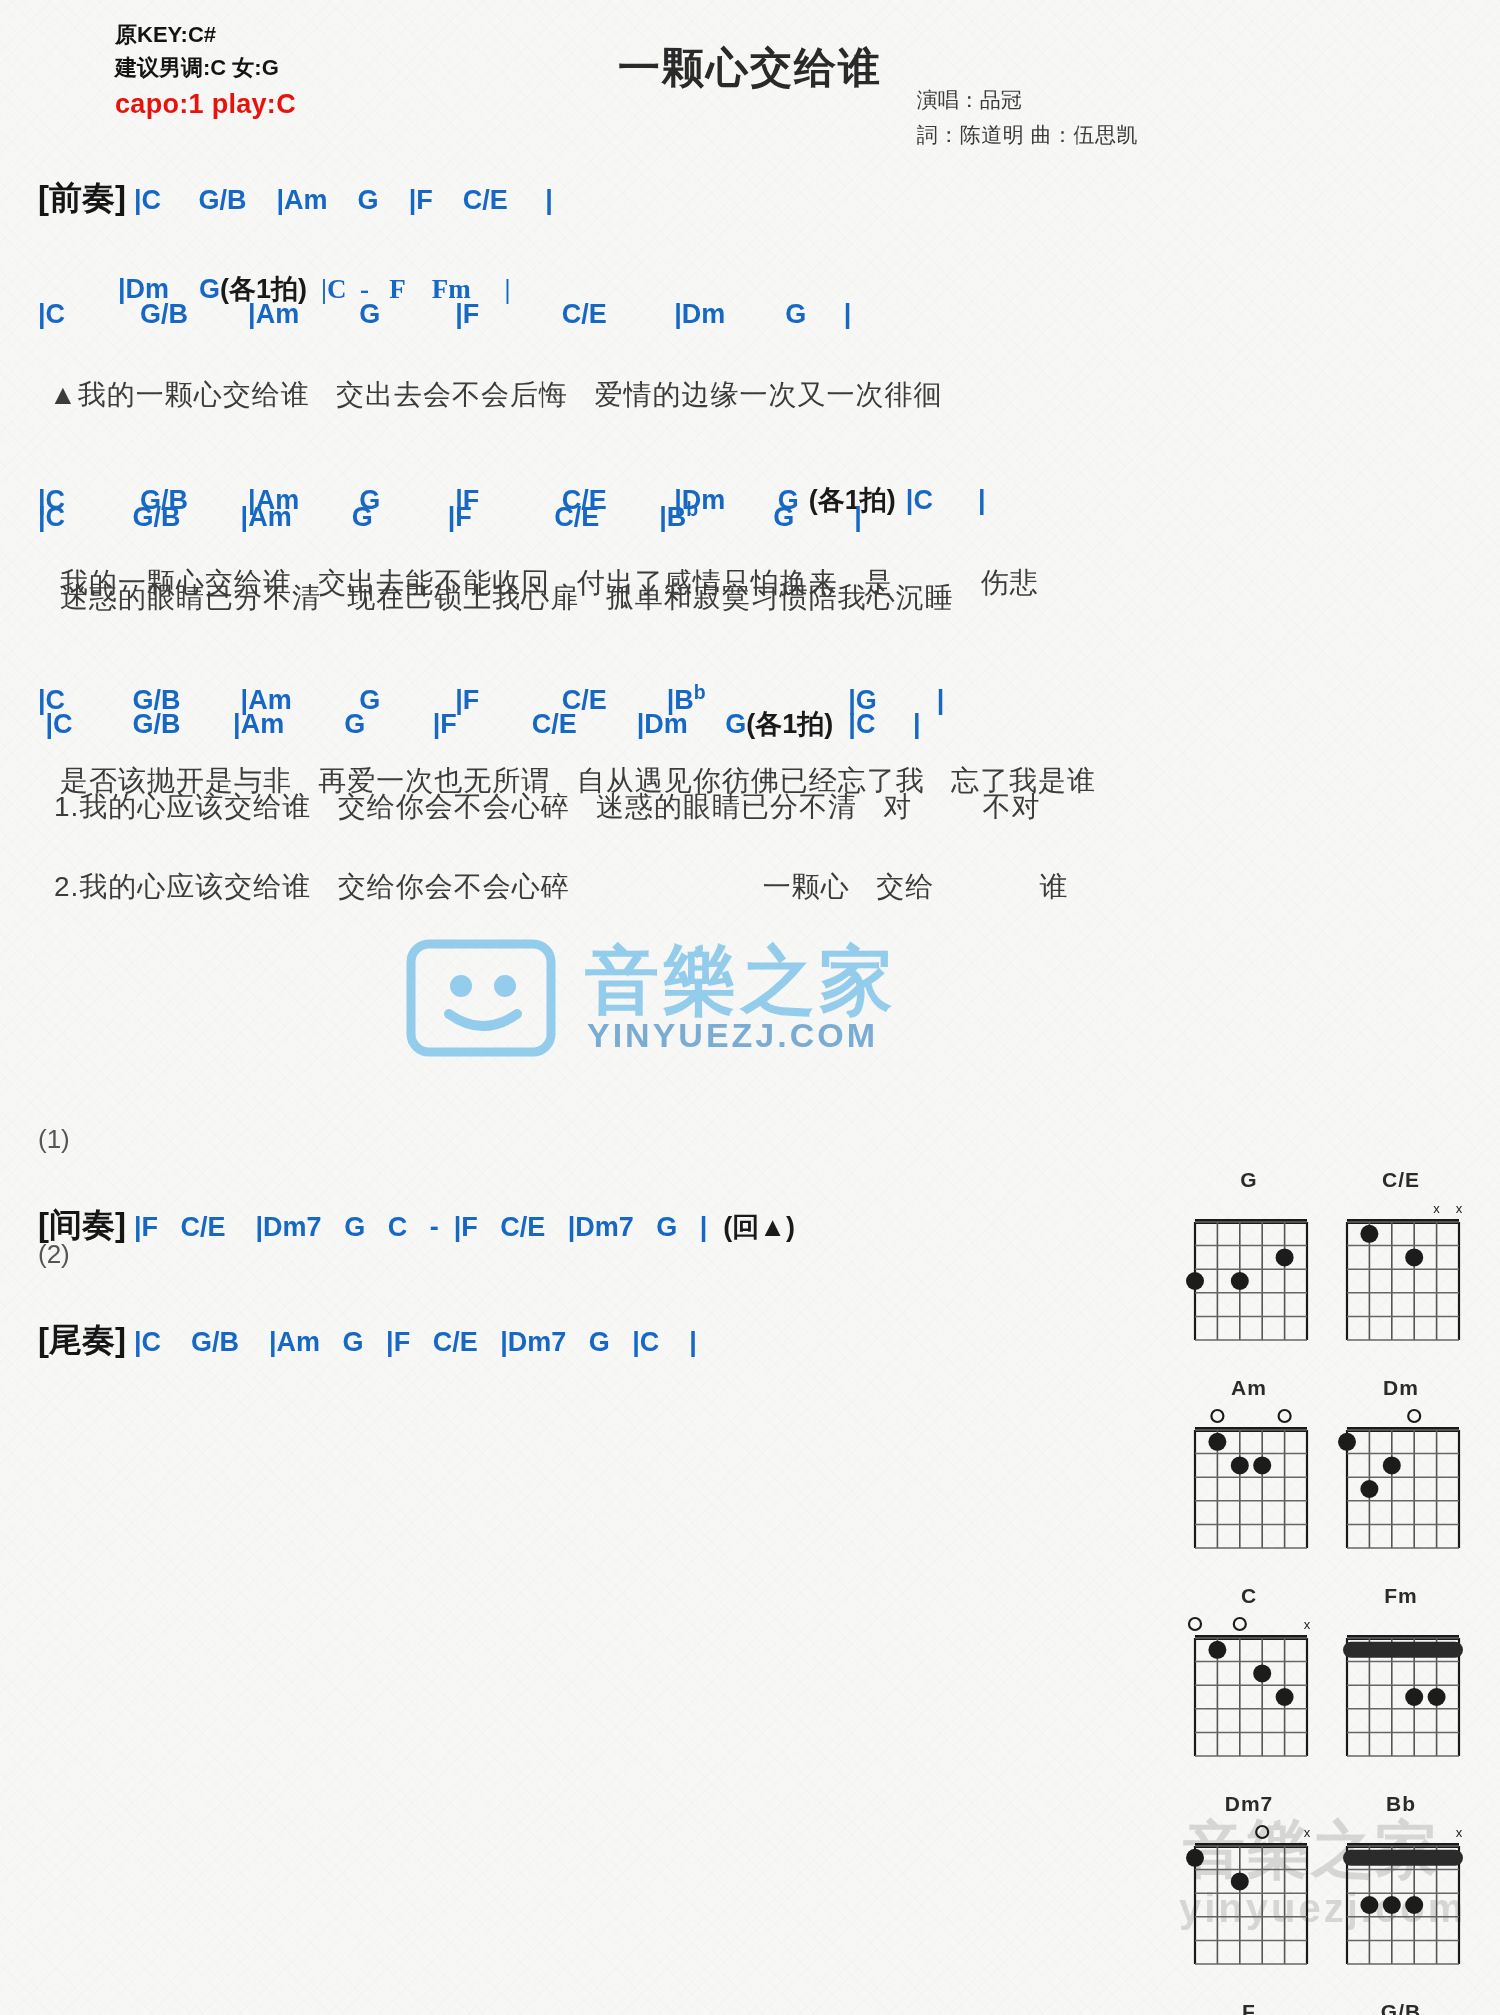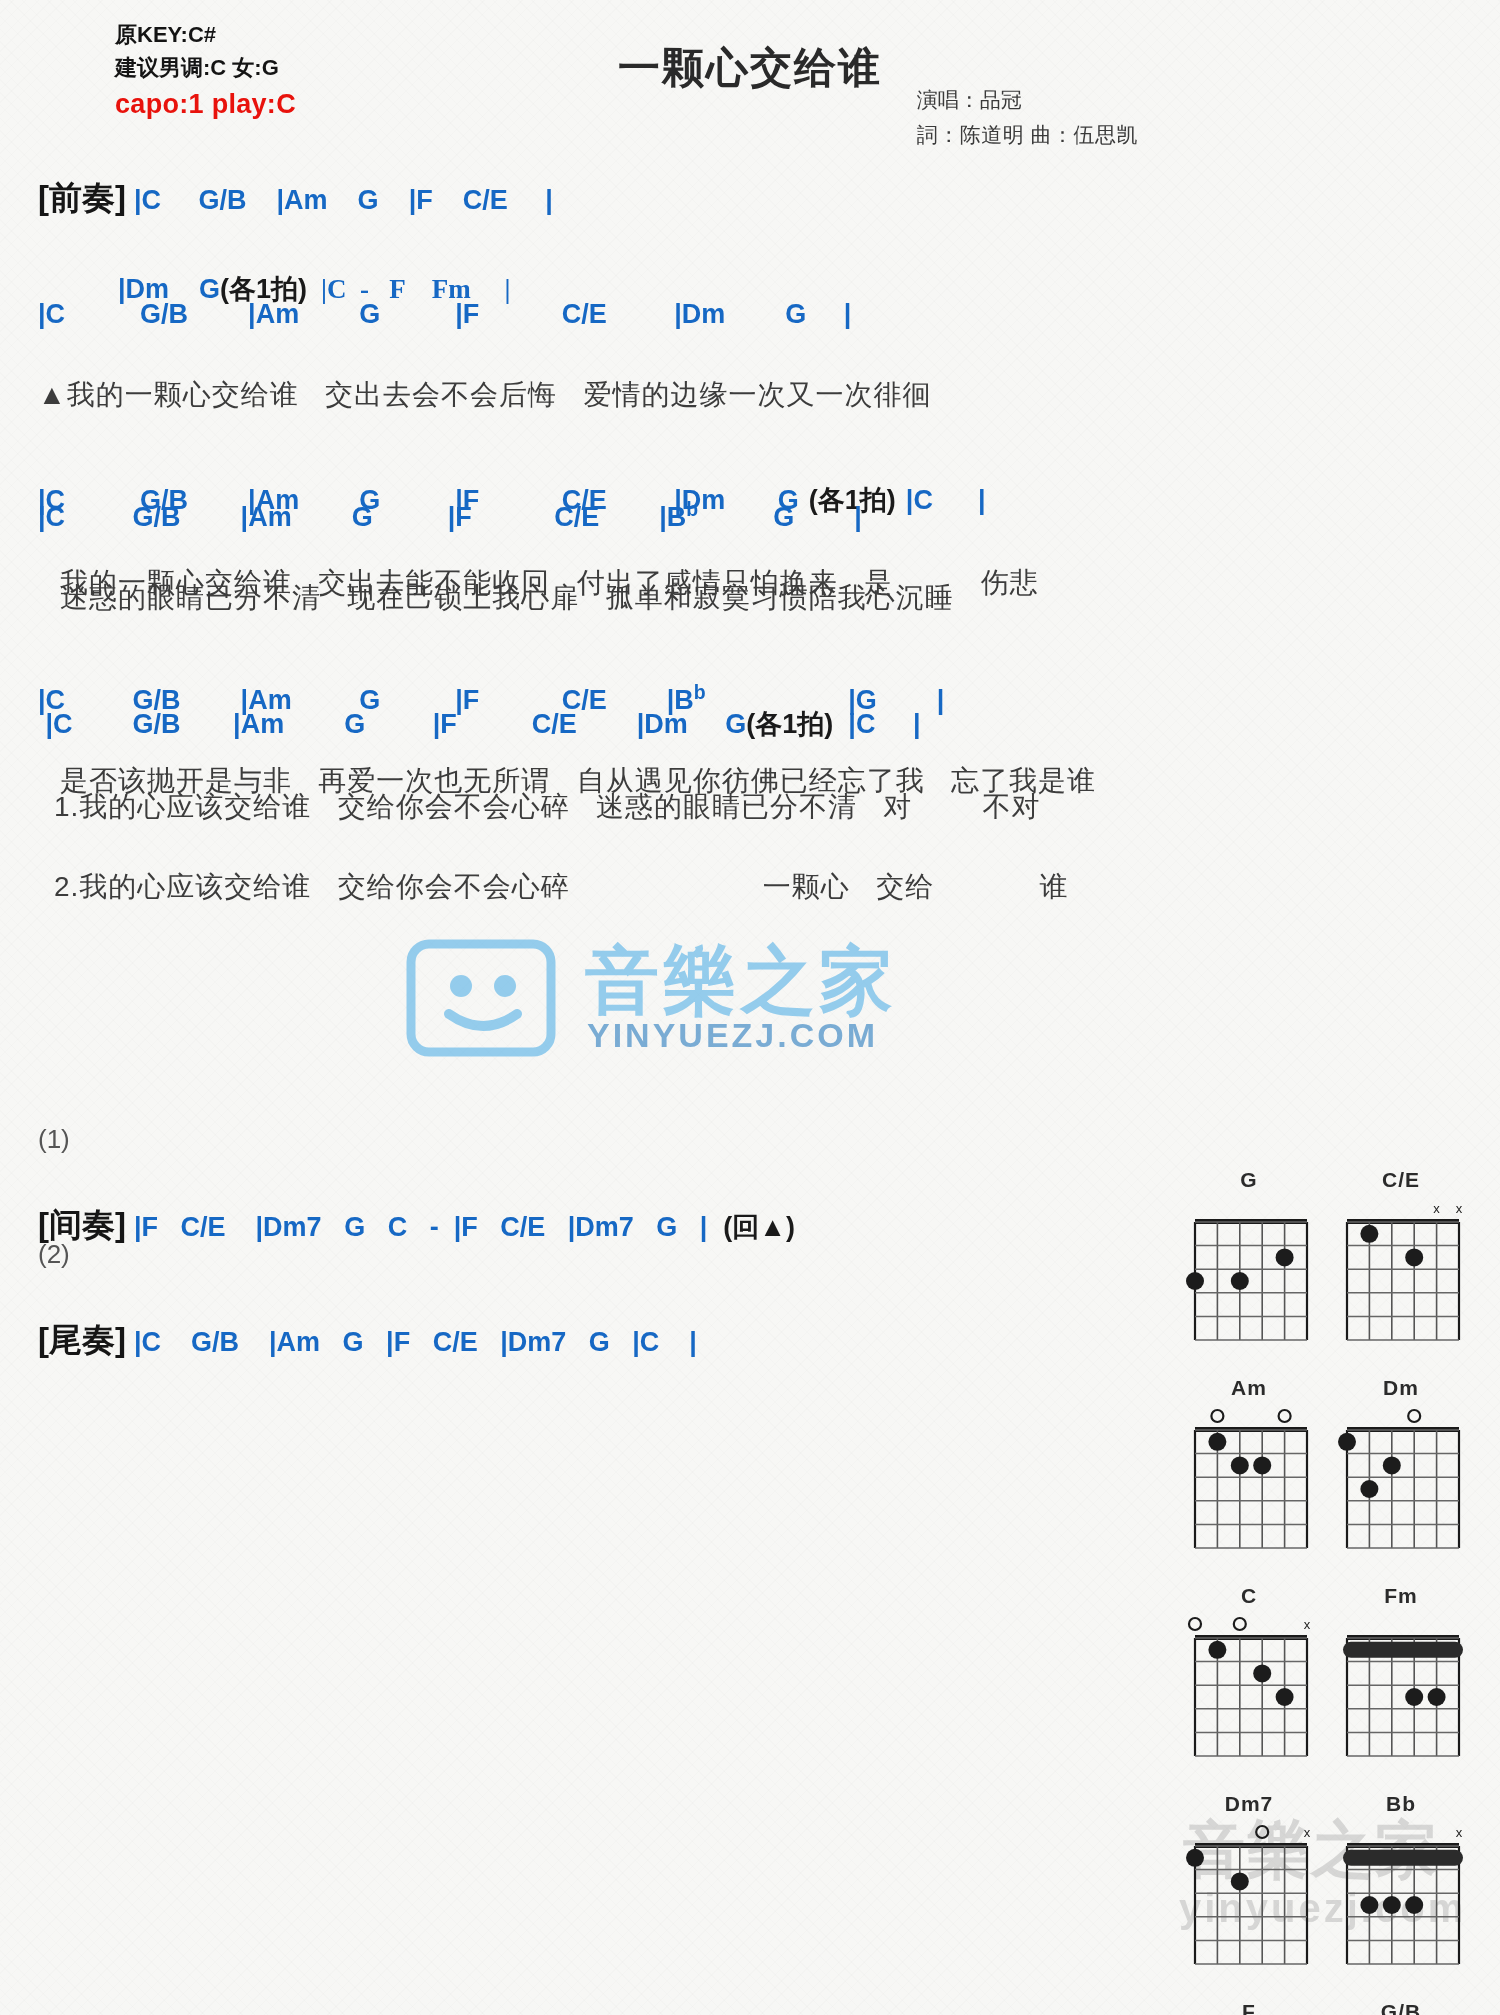--- a/index.html
+++ b/index.html
@@ -225,21 +225,21 @@
     </div>
     <div style="display:flex; align-items:baseline; margin-top:14px; margin-left:80px;">
       <span class="chordline">|Dm    G</span>
       <span class="blk-note">(各1拍)</span>
       <span class="chordline" style="margin-left:14px;font-family:Liberation Serif, serif;">|C  -   F    Fm     |</span>
     </div>
   </div>
 
   <div class="block" style="left:38px; top:263px;">
     <div class="chordline">|C          G/B        |Am        G          |F           C/E         |Dm        G     |</div>
-    <div class="lyricline" style="margin-top:10px; margin-left:0px;">▲我的一颗心交给谁   交出去会不会后悔   爱情的边缘一次又一次徘徊</div>
+    <div class="lyricline" style="margin-top:10px; margin-left:11px;">▲我的一颗心交给谁   交出去会不会后悔   爱情的边缘一次又一次徘徊</div>
 
     <div style="display:flex; align-items:baseline; margin-top:14px;">
       <span class="chordline">|C          G/B        |Am        G          |F           C/E         |Dm       G</span>
       <span class="blk-note" style="margin-left:10px;">(各1拍)</span>
       <span class="chordline" style="margin-left:10px;">|C      |</span>
     </div>
     <div class="lyricline" style="margin-top:10px; margin-left:22px;">我的一颗心交给谁   交出去能不能收回   付出了感情只怕换来   是          伤悲</div>
   </div>
 
   <div class="block" style="left:38px; top:466px;">

